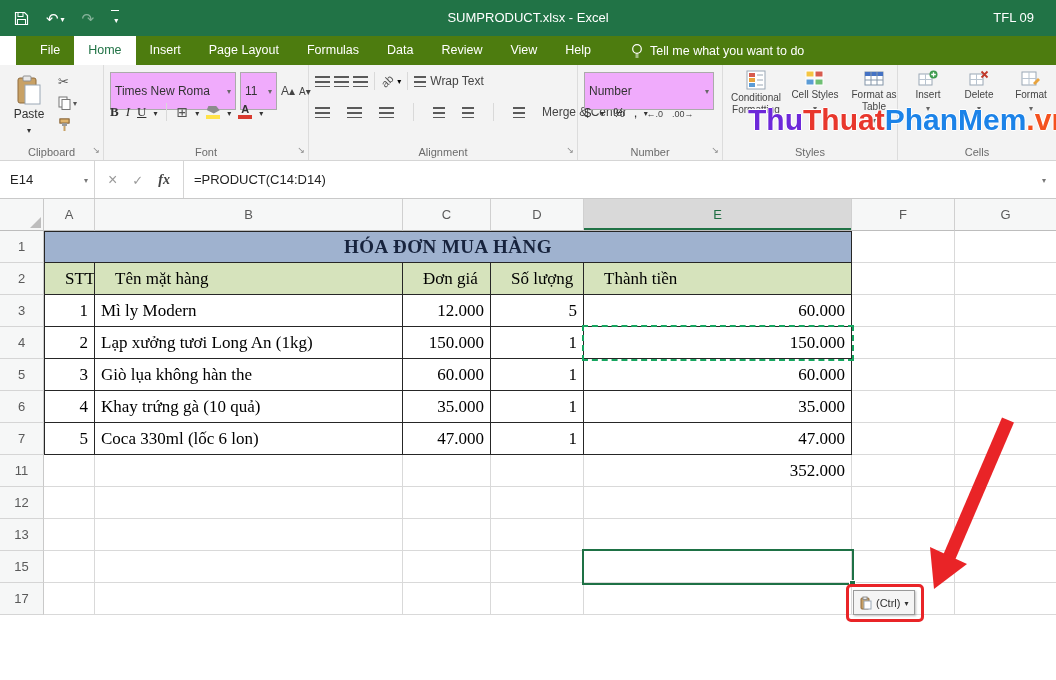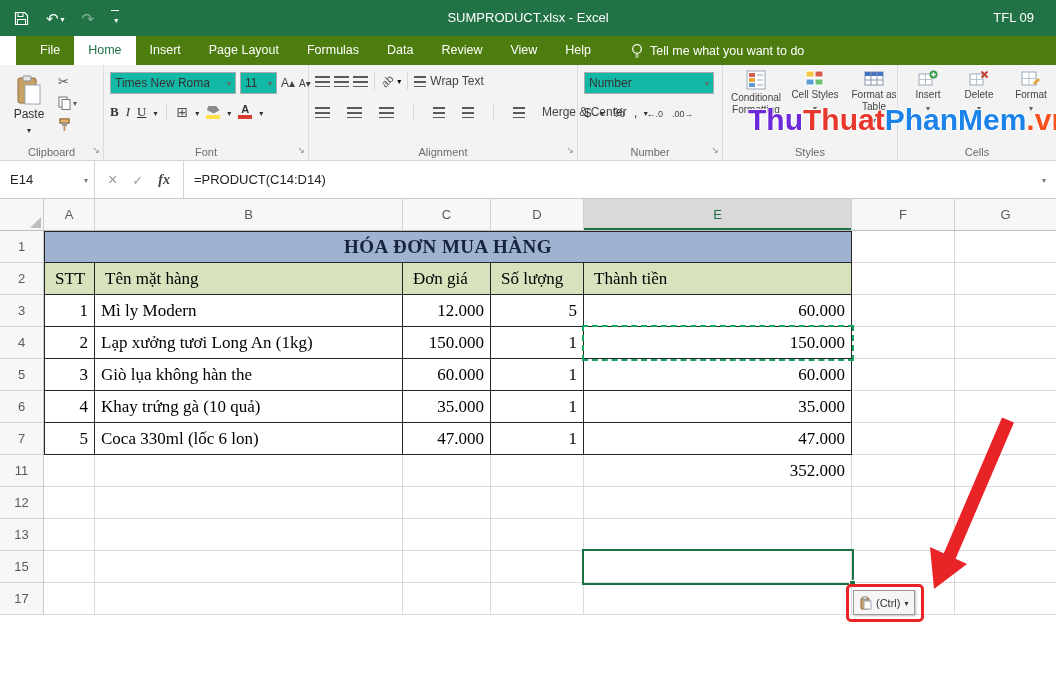--- a/index.html
+++ b/index.html
@@ -30,21 +30,21 @@
 
 
 .ribbon{position:absolute;left:0;top:65px;width:100%;height:96px;background:#F3F3F3;border-bottom:1px solid #D5D5D5}
 .grp{position:absolute;top:0;bottom:0;border-right:1px solid #DCDCDC}
 .grp-label{position:absolute;bottom:2px;left:0;right:0;text-align:center;font-size:11px;color:#6b6b6b}
 .launcher{position:absolute;right:3px;bottom:3px;color:#8a8a8a}
 .launcher::after{content:"↘";font-size:9px}
 .r1{position:absolute;left:6px;top:7px;display:flex;align-items:center;gap:4px}
 .r2{position:absolute;left:6px;top:36px;display:flex;align-items:center;gap:7px;height:22px;font-size:13px;color:#333}
 .vsep{width:1px;height:18px;background:#D9D9D9;margin:0 2px}
-.combo{height:22px;background:#14b8a6;border:1px solid #ABABAB;display:flex;align-items:center;font-size:12px;color:#333;padding:0 4px;overflow:hidden;white-space:nowrap}
+.combo{height:38px;background:#f0abfc;border:1px solid #ABABAB;display:flex;align-items:center;font-size:12px;color:#333;padding:0 4px;overflow:hidden;white-space:nowrap}
 .combo .car{margin-left:auto;color:#666}
 
 .paste-btn{position:absolute;left:6px;top:5px;width:46px;height:72px;display:flex;flex-direction:column;align-items:center;justify-content:center;gap:2px;font-size:12px;color:#333}
 .mini-stack{position:absolute;left:58px;top:8px;display:flex;flex-direction:column;gap:6px}
 .mini{height:16px;display:flex;align-items:center;gap:2px;color:#555}
 .ico-cut::after{content:"✂";font-size:13px;color:#555}
 
 .fbtn{font-size:12px;color:#444}
 .ico-finc::after{content:"A▴";font-size:12px}
 .ico-fdec::after{content:"A▾";font-size:10px}
@@ -95,21 +95,21 @@
 .trow{display:flex;height:32px}
 .rh{flex:0 0 44px;width:44px;height:32px;background:#F6F7F7;border-right:1px solid #C9C9C9;border-bottom:1px solid #D5D5D5;font-size:13px;color:#5a5a5a;text-align:center;line-height:31px}
 .rh.sel{background:#D9D9D9;color:#217346;box-shadow:inset -2px 0 0 #217346}
 .serif{font-family:"Liberation Serif","DejaVu Serif",serif;font-size:17px;color:#000}
 .tc{border-right:1px solid #262626;border-bottom:1px solid #262626;display:flex;align-items:center;overflow:hidden;white-space:nowrap}
 .tc.first{border-left:1px solid #262626}
 .trow.top .tc{border-top:1px solid #262626}
 .num{justify-content:flex-end;padding-right:6px;text-align:right}
 .txt{justify-content:flex-start;padding-left:6px}
 .title-cell{width:808px;background:#9FB2CF;font-weight:bold;font-size:19px;justify-content:center;color:#17233D;letter-spacing:.5px}
-.hdr{background:#D6E3BC;justify-content:flex-start;padding-left:10px}
+.hdr{background:#D6E3BC;justify-content:flex-start;padding-left:20px}
 .fg{flex:1;border-bottom:1px solid #D9D9D9;background:linear-gradient(#D9D9D9,#D9D9D9) 102px 0/1px 100% no-repeat}
 .erow{position:relative;height:32px;background-image:linear-gradient(#D9D9D9,#D9D9D9),linear-gradient(#D9D9D9,#D9D9D9),linear-gradient(#D9D9D9,#D9D9D9),linear-gradient(#D9D9D9,#D9D9D9),linear-gradient(#D9D9D9,#D9D9D9),linear-gradient(#D9D9D9,#D9D9D9),linear-gradient(#D9D9D9,#D9D9D9);background-repeat:no-repeat;background-size:1px 100%,1px 100%,1px 100%,1px 100%,1px 100%,1px 100%,100% 1px;background-position:94px 0,402px 0,490px 0,583px 0,851px 0,954px 0,0 31px}
 .pos-e{position:absolute;left:584px;top:0;width:267px;height:31px;display:flex;align-items:center;justify-content:flex-end;padding-right:6px}
 
 
 .ants{position:absolute;left:582px;top:325px;width:272px;height:36px;border:2px dashed #16A55F;z-index:5;pointer-events:none}
 .selbox{position:absolute;left:582px;top:549px;width:272px;height:36px;border:2px solid #1E7145;z-index:5}
 .fillhandle{position:absolute;right:-4px;bottom:-4px;width:7px;height:7px;background:#1E7145;border:1px solid #fff}
 .anno{position:absolute;left:846px;top:584px;width:78px;height:38px;border:3px solid #E92427;border-radius:5px;z-index:6}
 .pastebtn{position:absolute;left:853px;top:590px;height:25px;display:flex;align-items:center;gap:4px;background:#F5F5F5;border:1px solid #9a9a9a;padding:0 6px;font-size:11px;color:#333;box-shadow:1px 1px 2px rgba(0,0,0,.25);z-index:7}

